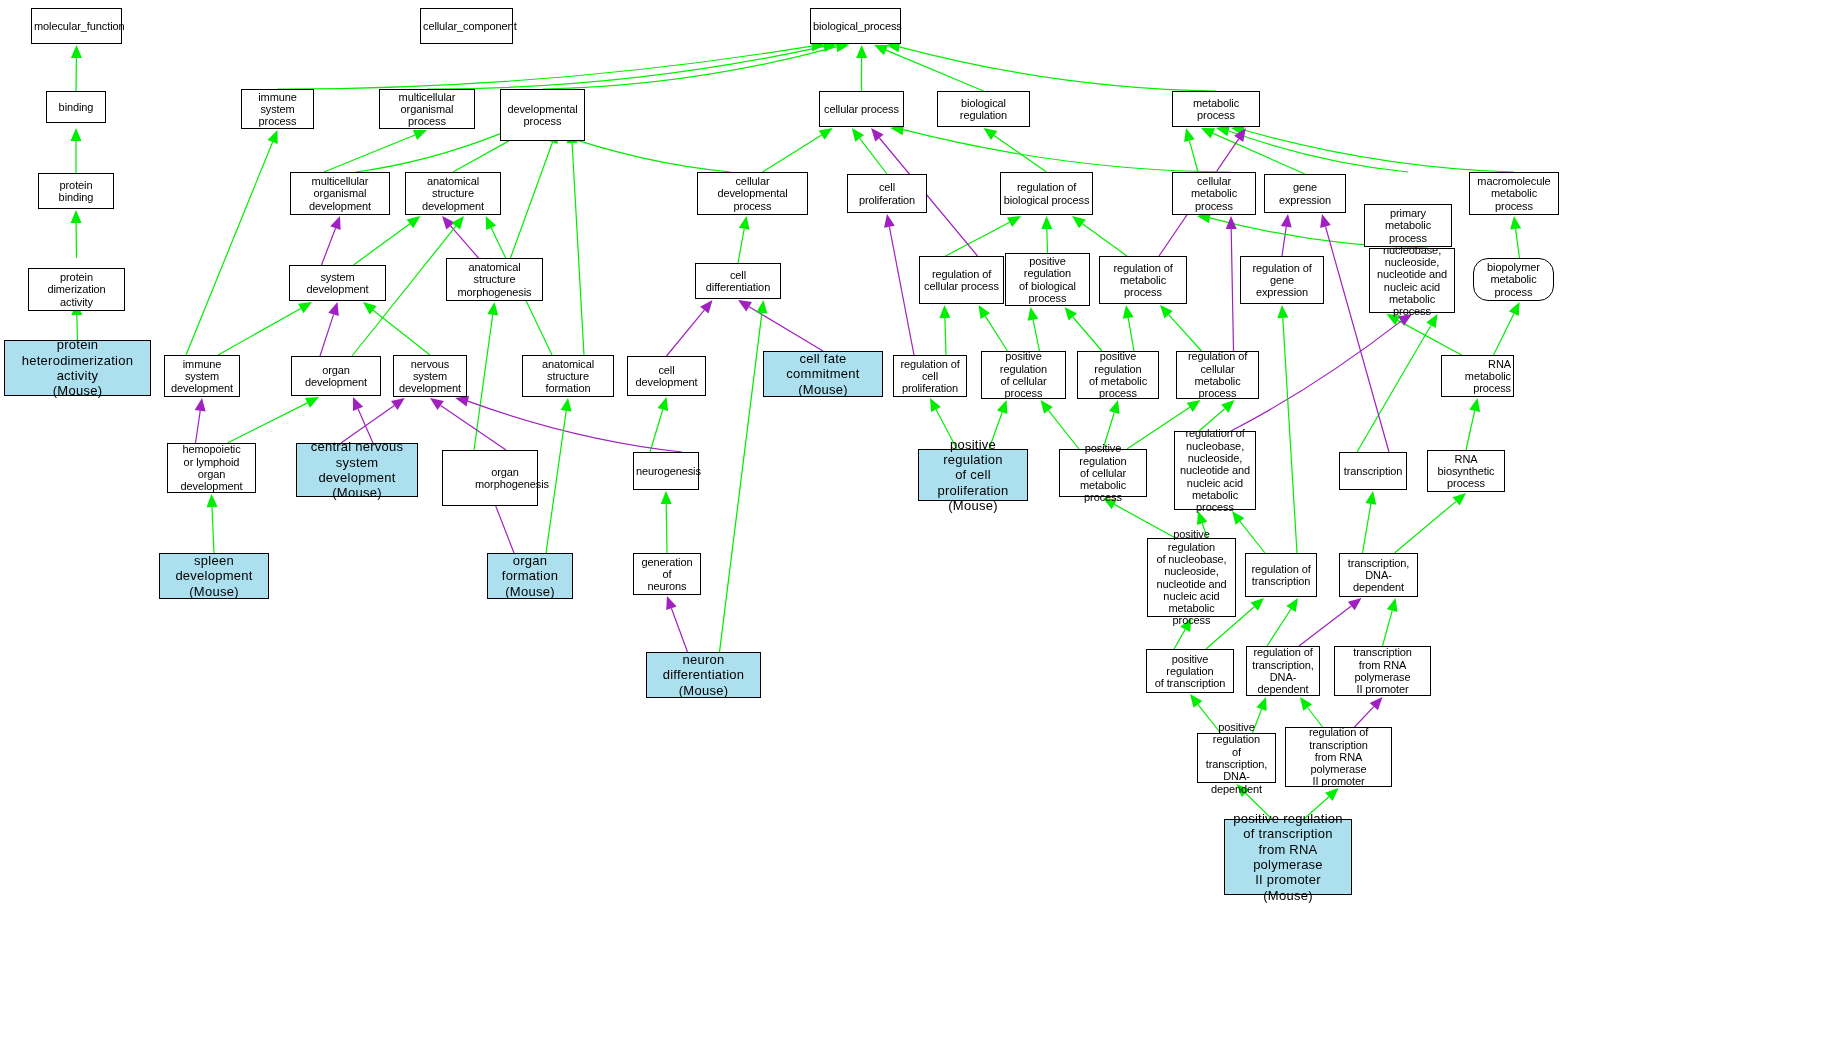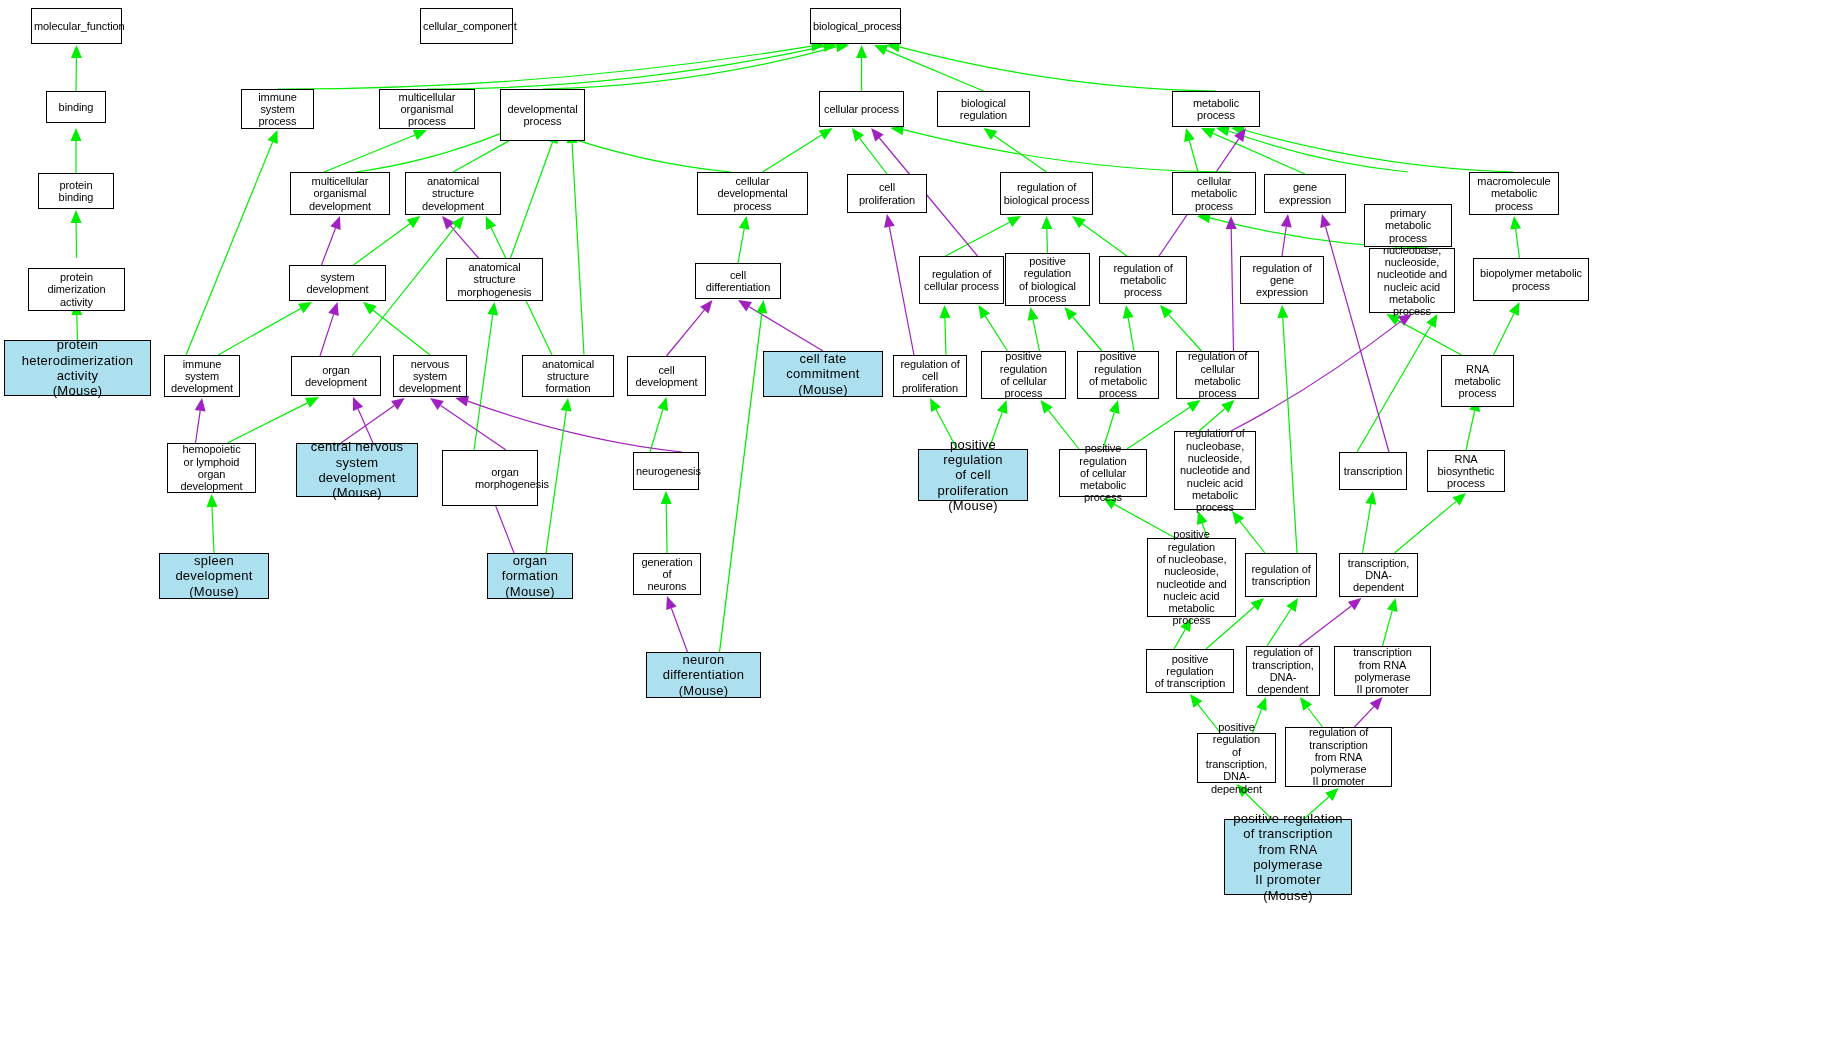--- a/index.html
+++ b/index.html
@@ -335,21 +335,21 @@
         <span>regulation of
 gene expression</span>
       </div>
       <div class="node" style="left: 1369px; top: 248px; width: 86px; height: 65px;">
         <span>nucleobase,
 nucleoside,
 nucleotide and
 nucleic acid
 metabolic process</span>
       </div>
-      <div class="node" style="left: 1473px; top: 258px; width: 116px; height: 43px;">
+      <div class="node" style="left: 1473px; top: 258px; width: 81px; height: 43px; border-radius: 15px;">
         <span>biopolymer metabolic
 process</span>
       </div>
       <div class="node hl" style="left: 4px; top: 340px; width: 147px; height: 56px; justify-content: flex-end;">
         <span>protein heterodimerization
 activity
 (Mouse)</span>
       </div>
       <div class="node" style="left: 164px; top: 355px; width: 76px; height: 42px;">
         <span>immune system
@@ -385,21 +385,21 @@
       <div class="node" style="left: 1077px; top: 351px; width: 82px; height: 48px;">
         <span>positive regulation
 of metabolic
 process</span>
       </div>
       <div class="node" style="left: 1176px; top: 351px; width: 83px; height: 48px;">
         <span>regulation of
 cellular metabolic
 process</span>
       </div>
-      <div class="node" style="left: 1441px; top: 355px; width: 73px; height: 52px;">
+      <div class="node" style="left: 1441px; top: 355px; width: 73px; height: 42px; text-align: right;">
         <span>RNA metabolic
 process</span>
       </div>
       <div class="node" style="left: 167px; top: 443px; width: 89px; height: 50px;">
         <span>hemopoietic
 or lymphoid
 organ development</span>
       </div>
       <div class="node hl" style="left: 296px; top: 443px; width: 122px; height: 54px;">
         <span>central nervous

